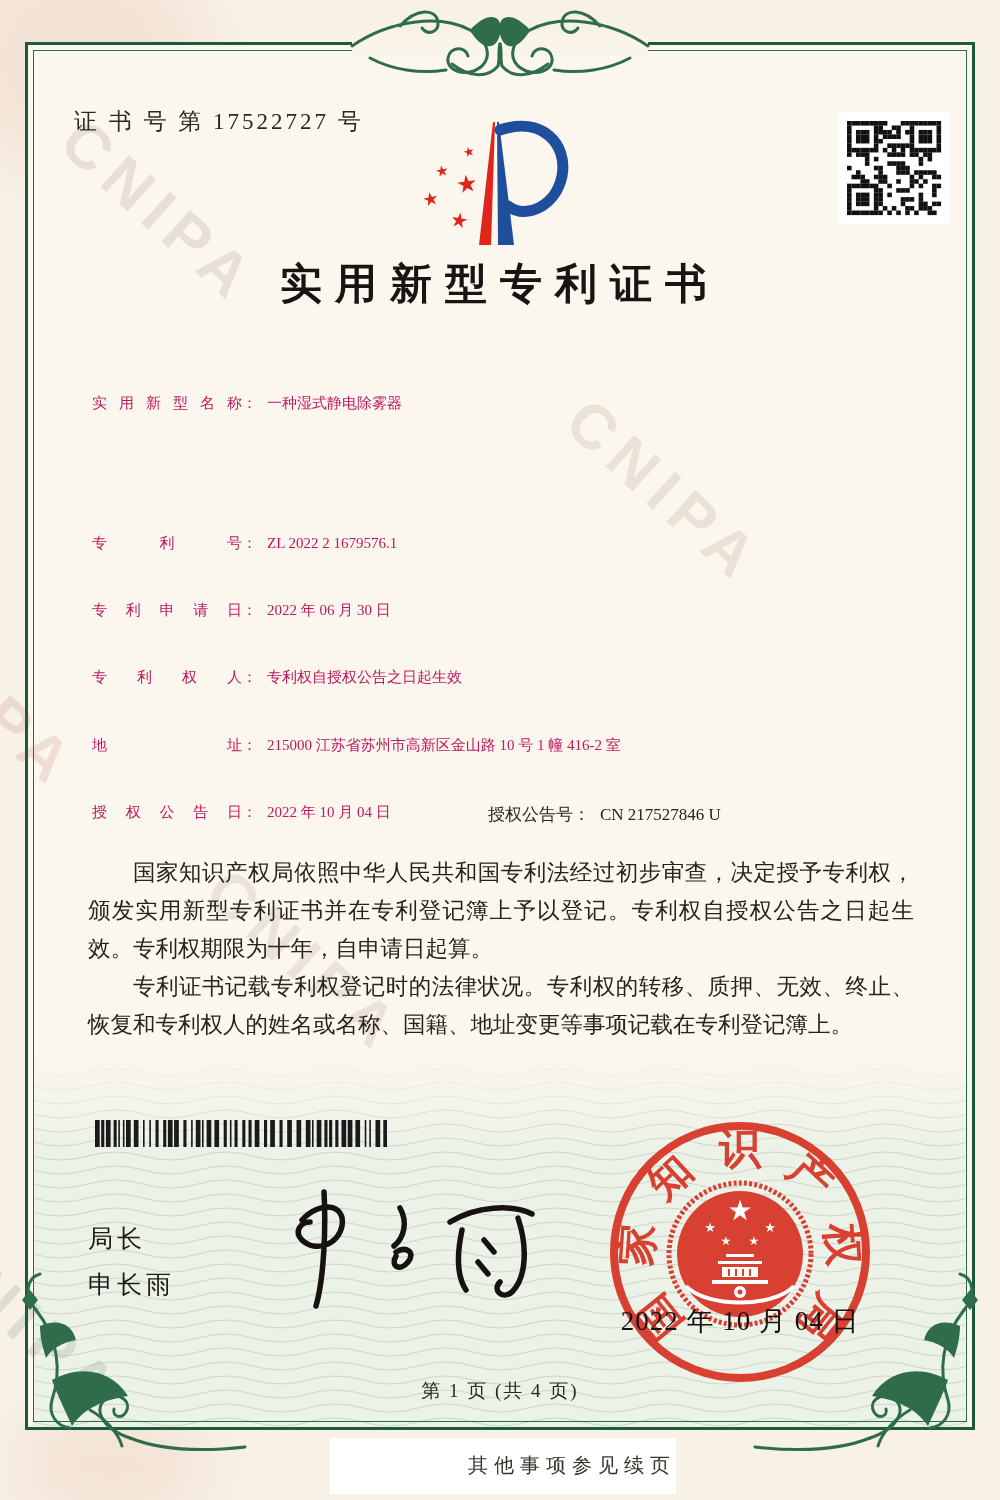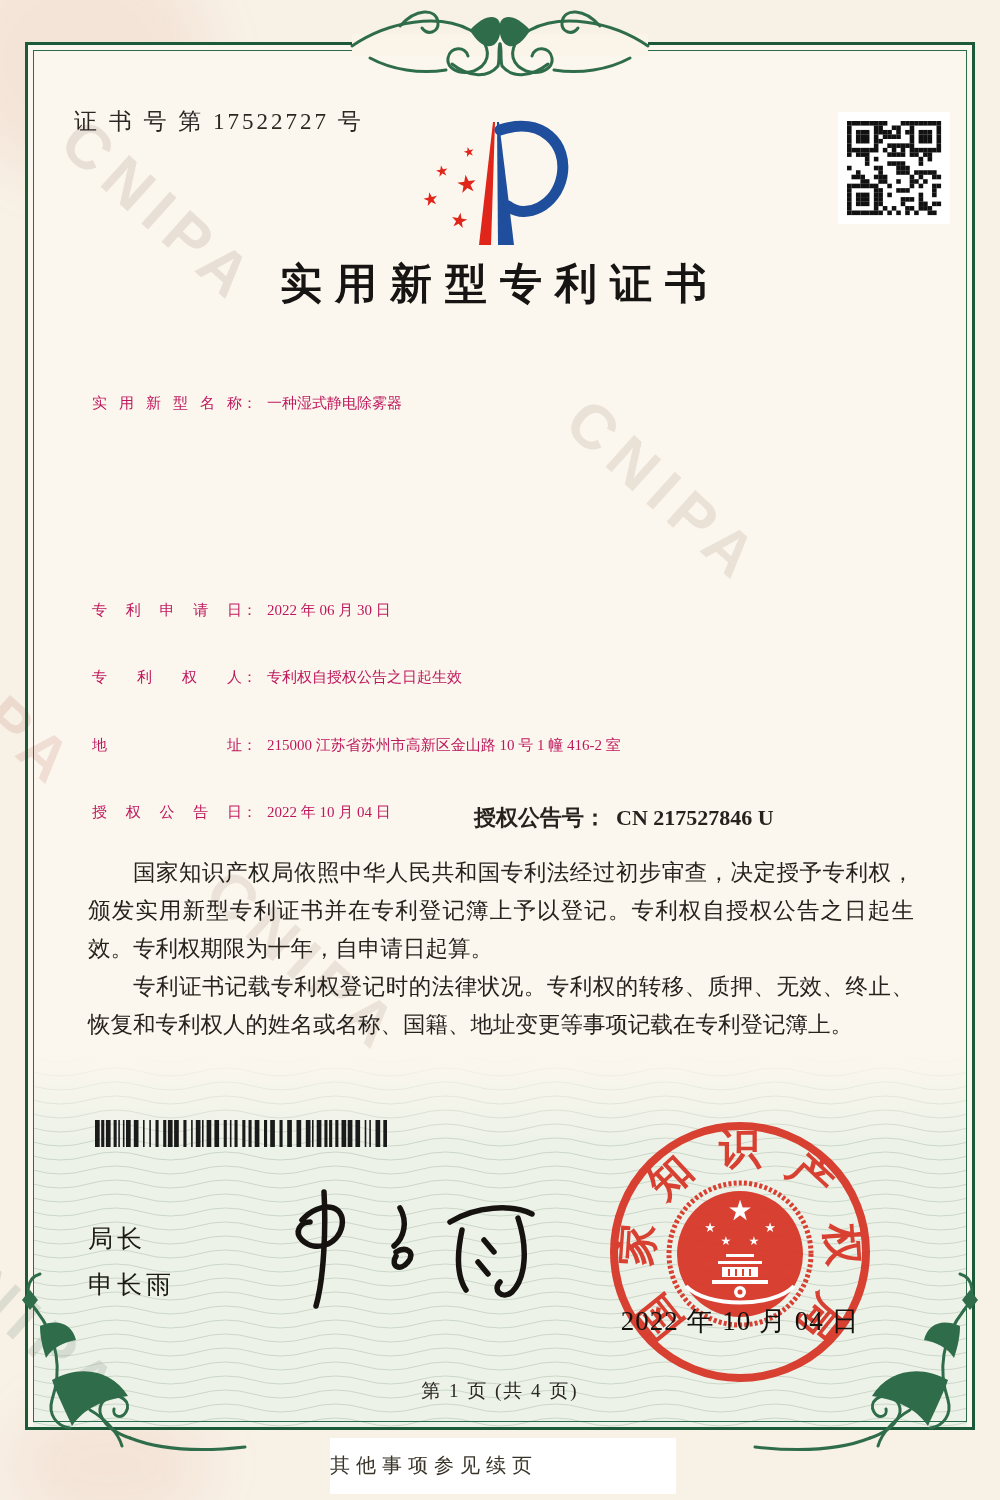--- a/index.html
+++ b/index.html
@@ -15,38 +15,38 @@
   .wm{font-family:"Liberation Sans","DejaVu Sans",sans-serif;font-weight:bold;font-size:62px;
       letter-spacing:10px;transform:rotate(42deg);transform-origin:left top;white-space:nowrap;}
   .blob{border-radius:50%;filter:blur(26px);}
   
   .cert-no{left:74px;top:106px;font-size:23px;letter-spacing:3px;color:#2b2824;}
   .title{left:0;top:256px;width:100%;text-align:center;font-size:42px;font-weight:bold;
          letter-spacing:13px;color:#171513;}
   .row{left:92px;font-size:15px;white-space:nowrap;color:#be185d;}
   .flabel{display:inline-block;width:150px;text-align:justify;text-align-last:justify;vertical-align:top;}
   .fval{margin-left:10px;}
-  .row2{left:474px;font-size:22px;white-space:nowrap;font-weight:bold;}
+  .row2{left:488px;font-size:17px;white-space:nowrap;}
   .body-text{left:88px;top:854px;width:826px;font-size:22.5px;line-height:38px;text-align:justify;}
   .body-text p{margin:0;text-indent:2em;}
   .waveband{left:33px;top:1052px;}
   .wave-fade{left:33px;top:1052px;width:934px;height:90px;
              background:linear-gradient(#fcf7ee,rgba(252,247,238,0));}
   .barcode{left:95px;top:1120px;}
   .signoff{left:88px;font-size:25px;letter-spacing:4px;color:#1d1a16;}
   .sig{left:250px;top:1178px;}
   .seal{left:602px;top:1114px;opacity:.96;}
   #seal-ring text{font-size:42px;font-weight:bold;fill:#d8392b;text-anchor:middle;
                   dominant-baseline:central;font-family:"Liberation Serif","DejaVu Serif",serif;}
   .seal-date{left:606px;top:1303px;width:268px;text-align:center;font-size:27px;
              letter-spacing:1px;color:#14120f;white-space:nowrap;}
   .page-footer{left:0;top:1378px;width:100%;text-align:center;font-size:19px;
                letter-spacing:2px;color:#2b2824;}
   .bottom-strip{left:330px;top:1438px;width:346px;height:56px;background:#ffffff;}
-  .cont-note{left:330px;top:1452px;width:346px;text-align:left;font-size:20px;
+  .cont-note{left:330px;top:1452px;width:346px;text-align:right;font-size:20px;
              letter-spacing:6px;color:#383328;}
 </style>
 </head>
 <body>
 
 <div class="page">
 
   
   <div class="abs blob" style="left:-50px;top:-60px;width:260px;height:240px;background:rgba(226,140,118,.12);"></div>
   <div class="abs blob" style="left:430px;top:560px;width:330px;height:300px;background:rgba(226,150,128,.07);"></div>
@@ -370,20 +370,23 @@
       </g>
   </svg>
 
   
   <div class="abs title">实用新型专利证书</div>
 
   
   <div class="abs row" style="top:394px">
     <span class="flabel">实用新型名称</span><span>：</span><span class="fval">一种湿式静电除雾器</span>
   </div>
+  <div class="abs row" style="top:534px">
+    <span class="flabel">专利号</span><span>：</span><span class="fval">ZL 2022 2 1679576.1</span>
+  </div>
   <div class="abs row" style="top:601px">
     <span class="flabel">专利申请日</span><span>：</span><span class="fval">2022 年 06 月 30 日</span>
   </div>
   <div class="abs row" style="top:668px">
     <span class="flabel">专利权人</span><span>：</span><span class="fval">专利权自授权公告之日起生效</span>
   </div>
   <div class="abs row" style="top:736px">
     <span class="flabel">地址</span><span>：</span><span class="fval">215000  江苏省苏州市高新区金山路 10 号 1 幢 416-2 室</span>
   </div>
   <div class="abs row" style="top:803px">

